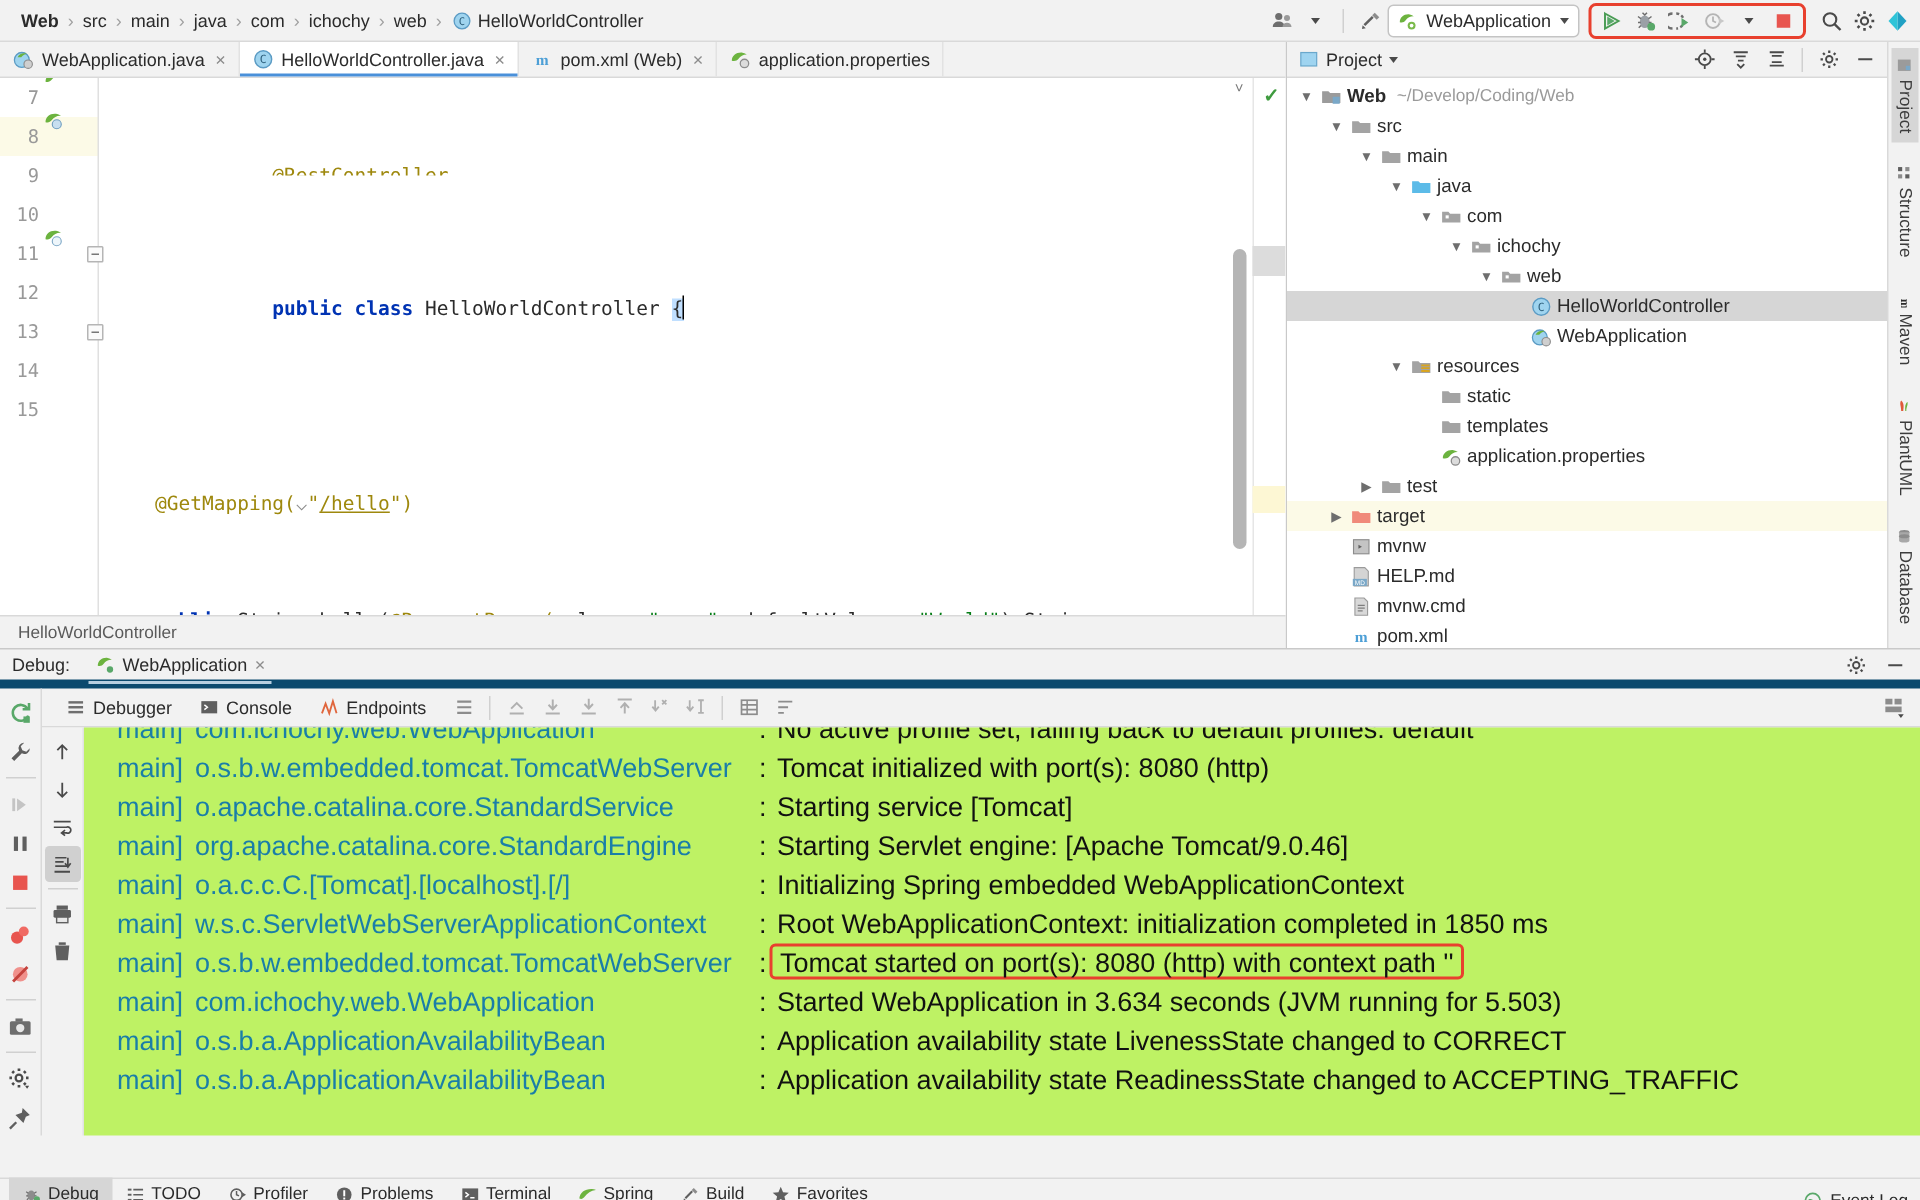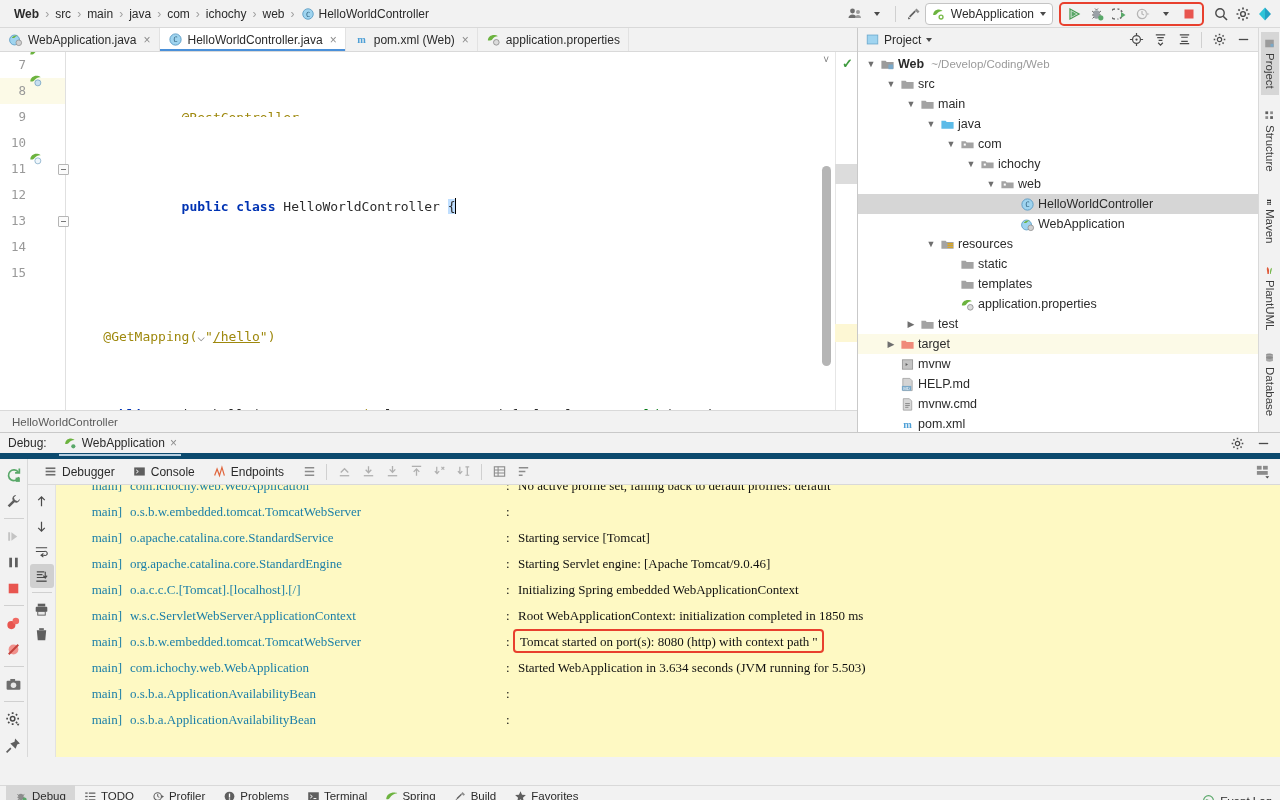--- a/index.html
+++ b/index.html
@@ -170,21 +170,21 @@
   .dtab { display:flex; align-items:center; gap:5px; font-size:12px; padding:0 8px; }
   .tsep { width:1px; height:16px; background:#d0d0d0; margin:0 4px; }
   .dbg-toolbar-right { margin-left:auto; display:flex; align-items:center; padding-right:6px; }
 
   .console-row { flex:1; display:flex; min-height:0; }
   .console-rail {
     width:28px; flex:0 0 28px; display:flex; flex-direction:column; align-items:center;
     padding-top:4px; gap:1px; background:#f2f2f2; border-right:1px solid #e2e2e2;
   }
   .console {
-    flex:1; background:#fef9c3; font-family:Liberation Serif, serif; font-size:13px;
+    flex:1; background:#bef264; font-family:Liberation Sans, sans-serif; font-size:18px;
     line-height:26px; overflow:hidden; padding-top:1px; position:relative; min-width:0;
   }
   .cl { display:flex; white-space:pre; height:26px; }
   .cl .thread { color:#1a7ea8; }
   .cl .logger { color:#1a7ea8; }
   .cl .msg { color:#111; }
   .cl .sep { color:#111; }
   .col-thread { width:68px; flex:0 0 68px; text-align:right; padding-right:2px; }
   .col-logger { width:382px; flex:0 0 382px; padding-left:6px; }
   .col-sep { width:12px; flex:0 0 12px; }
@@ -1039,29 +1039,29 @@
             <div class="rail-ic">
               <svg width="15" height="15" viewBox="0 0 16 16">
                   <path d="M3 3.5 H13 L12 14 H4 Z" fill="#5f5f5f"></path>
                   <rect x="5.5" y="1.3" width="5" height="1.8" fill="#5f5f5f"></rect>
                 </svg>
             </div>
           </div>
 
           <div class="console" id="console">
               <div class="cl" style="margin-top: -13px; height: 26px;"><span class="col-thread thread">main]</span><span class="col-logger logger">com.ichochy.web.WebApplication</span><span class="col-sep sep">:</span><span class="col-msg"><span class="msg">No active profile set, falling back to default profiles: default</span></span></div>
-              <div class="cl"><span class="col-thread thread">main]</span><span class="col-logger logger">o.s.b.w.embedded.tomcat.TomcatWebServer</span><span class="col-sep sep">:</span></div>
+              <div class="cl"><span class="col-thread thread">main]</span><span class="col-logger logger">o.s.b.w.embedded.tomcat.TomcatWebServer</span><span class="col-sep sep">:</span><span class="col-msg"><span class="msg">Tomcat initialized with port(s): 8080 (http)</span></span></div>
               <div class="cl"><span class="col-thread thread">main]</span><span class="col-logger logger">o.apache.catalina.core.StandardService</span><span class="col-sep sep">:</span><span class="col-msg"><span class="msg">Starting service [Tomcat]</span></span></div>
               <div class="cl"><span class="col-thread thread">main]</span><span class="col-logger logger">org.apache.catalina.core.StandardEngine</span><span class="col-sep sep">:</span><span class="col-msg"><span class="msg">Starting Servlet engine: [Apache Tomcat/9.0.46]</span></span></div>
               <div class="cl"><span class="col-thread thread">main]</span><span class="col-logger logger">o.a.c.c.C.[Tomcat].[localhost].[/]</span><span class="col-sep sep">:</span><span class="col-msg"><span class="msg">Initializing Spring embedded WebApplicationContext</span></span></div>
               <div class="cl"><span class="col-thread thread">main]</span><span class="col-logger logger">w.s.c.ServletWebServerApplicationContext</span><span class="col-sep sep">:</span><span class="col-msg"><span class="msg">Root WebApplicationContext: initialization completed in 1850 ms</span></span></div>
               <div class="cl"><span class="col-thread thread">main]</span><span class="col-logger logger">o.s.b.w.embedded.tomcat.TomcatWebServer</span><span class="col-sep sep">:</span><span class="col-msg"><span class="msg msg-boxed">Tomcat started on port(s): 8080 (http) with context path ''</span></span></div>
               <div class="cl"><span class="col-thread thread">main]</span><span class="col-logger logger">com.ichochy.web.WebApplication</span><span class="col-sep sep">:</span><span class="col-msg"><span class="msg">Started WebApplication in 3.634 seconds (JVM running for 5.503)</span></span></div>
-              <div class="cl"><span class="col-thread thread">main]</span><span class="col-logger logger">o.s.b.a.ApplicationAvailabilityBean</span><span class="col-sep sep">:</span></div>
-              <div class="cl"><span class="col-thread thread">main]</span><span class="col-logger logger">o.s.b.a.ApplicationAvailabilityBean</span><span class="col-sep sep">:</span></div>
+              <div class="cl"><span class="col-thread thread">main]</span><span class="col-logger logger">o.s.b.a.ApplicationAvailabilityBean</span><span class="col-sep sep">:</span><span class="col-msg"><span class="msg">Application availability state LivenessState changed to CORRECT</span></span></div>
+              <div class="cl"><span class="col-thread thread">main]</span><span class="col-logger logger">o.s.b.a.ApplicationAvailabilityBean</span><span class="col-sep sep">:</span><span class="col-msg"><span class="msg">Application availability state ReadinessState changed to ACCEPTING_TRAFFIC</span></span></div>
             </div>
         </div>
       </div>
     </div>
   </div>
 
   <div class="toolwins" id="toolwins">
       <div class="tw-item active">
         <span>
           <svg width="13" height="13" viewBox="0 0 16 16">

